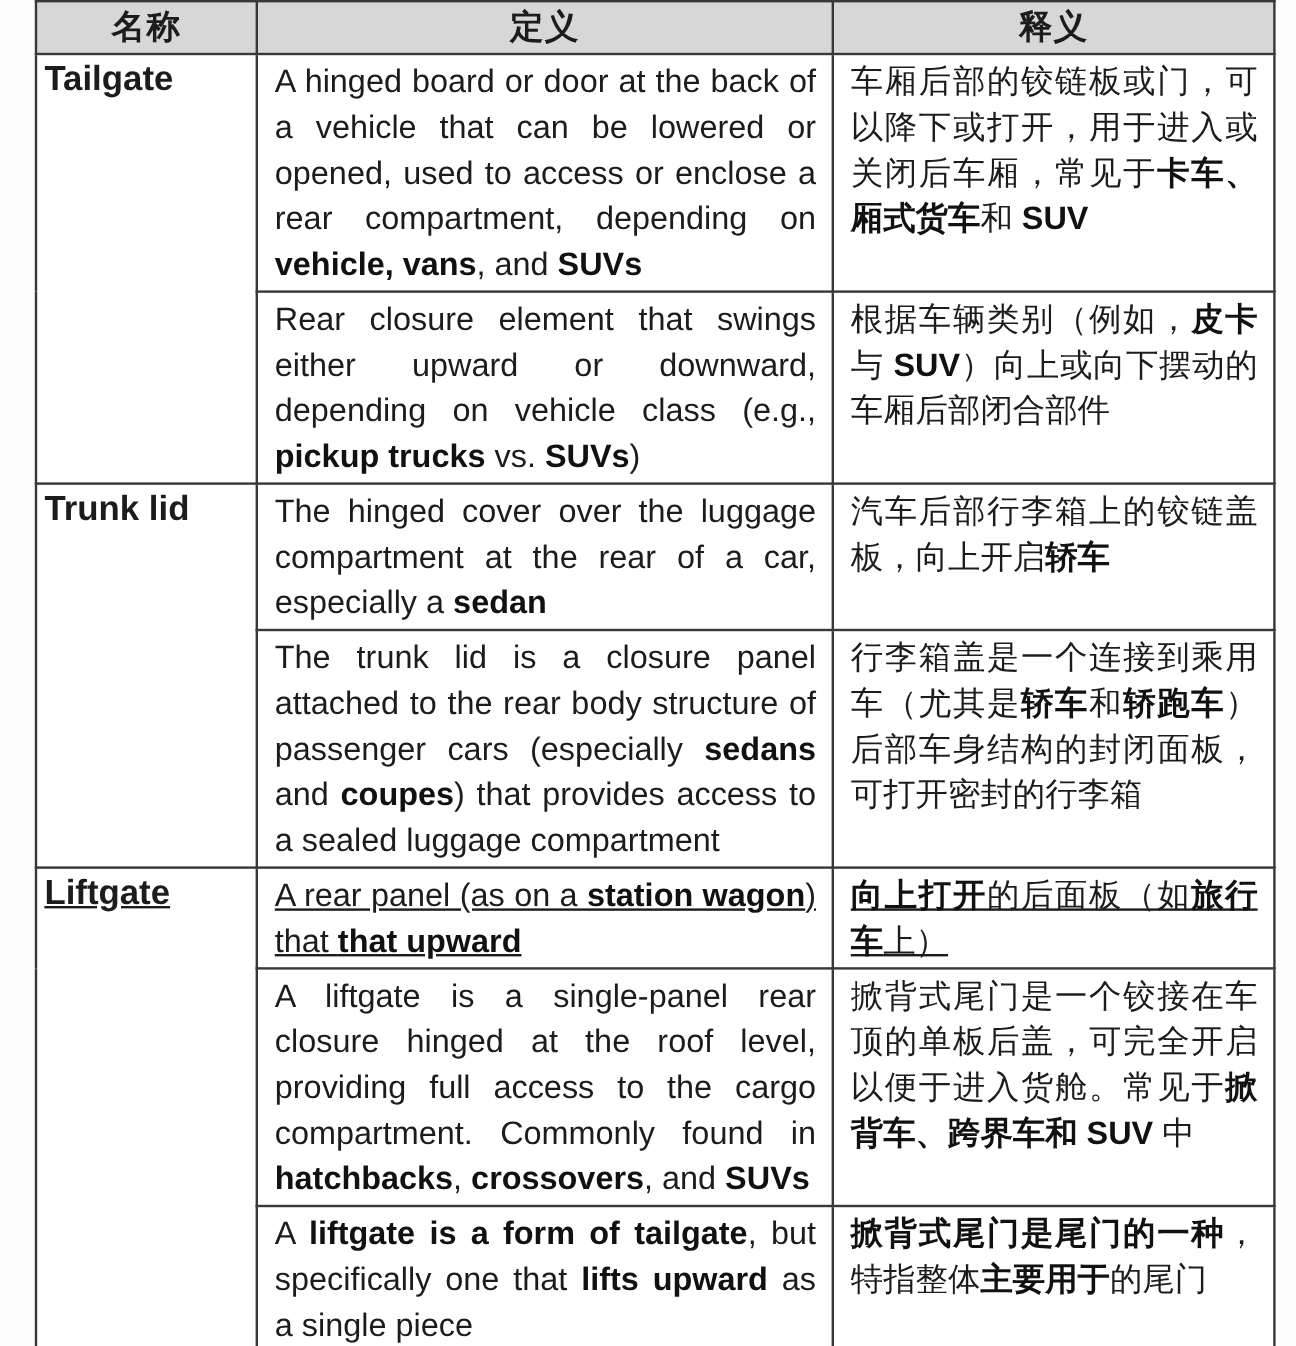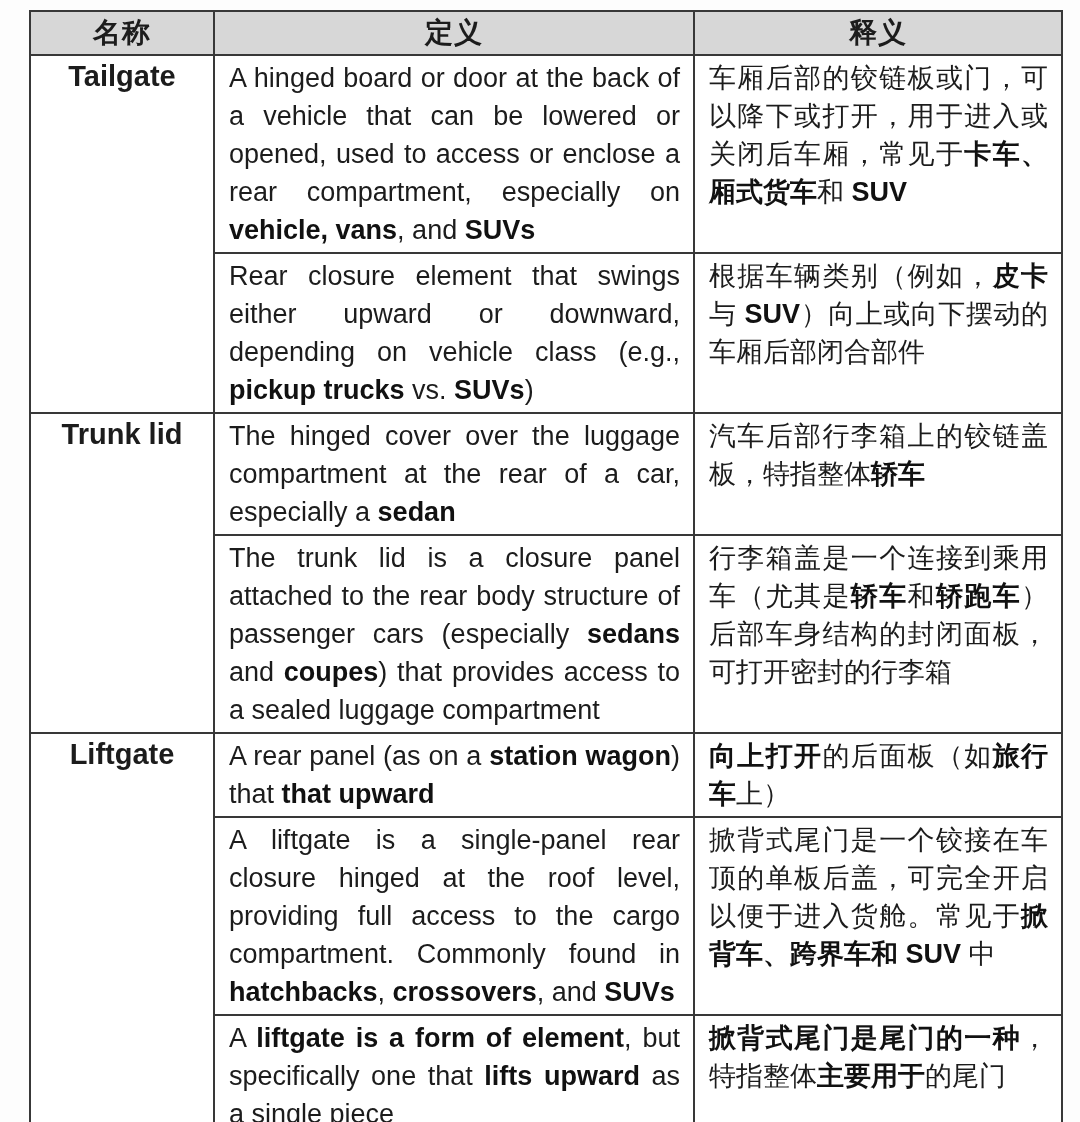--- a/index.html
+++ b/index.html
@@ -7,21 +7,20 @@
     padding: 0;
     background: #fdfdfd;
     font-family: "Liberation Sans", "DejaVu Sans", sans-serif;
     color: #1c1c1c;
   }
   .page {
     width: 1080px;
     height: 1122px;
     background: #fdfdfd;
     box-sizing: border-box;
-    padding-top: 10px;
   }
   table.term-table {
     border-collapse: collapse;
     table-layout: fixed;
     width: 1032px;
     margin: 0 auto 0 29px;
     background: #ffffff;
   }
   table.term-table th,
   table.term-table td {
@@ -33,21 +32,21 @@
     background: #d7d7d7;
     font-size: 28px;
     font-weight: 700;
     height: 43px;
     text-align: center;
     vertical-align: middle;
     padding: 2px 6px;
     letter-spacing: 1px;
   }
   td.name-cell {
-    text-align: center;
+    text-align: left;
     vertical-align: middle;
     font-size: 29px;
     font-weight: 700;
     padding: 4px 6px;
   }
   td.def-cell, td.zh-cell {
     font-size: 27px;
     line-height: 38px;
     text-align: justify;
     text-justify: inter-word;
@@ -74,44 +73,44 @@
     <thead>
       <tr>
         <th class="hdr">名称</th>
         <th class="hdr">定义</th>
         <th class="hdr">释义</th>
       </tr>
     </thead>
     <tbody>
       <tr style="height:195px;">
         <td class="name-cell" rowspan="2">Tailgate</td>
-        <td class="def-cell"><span>A hinged board or door at the back of a vehicle that can be lowered or opened, used to access or enclose a rear compartment, especially on </span><b>vehicle, vans</b><span>, and </span><b>SUVs</b></td>
+        <td class="def-cell"><span>A hinged board or door at the back of a vehicle that can be lowered or opened, used to access or enclose a rear compartment, depending on </span><b>vehicle, vans</b><span>, and </span><b>SUVs</b></td>
         <td class="zh-cell"><span>车厢后部的铰链板或门，可以降下或打开，用于进入或关闭后车厢，常见于</span><b>卡车、厢式货车</b><span>和 </span><b>SUV</b></td>
       </tr>
       <tr style="height:155px;">
         <td class="def-cell"><span>Rear closure element that swings either upward or downward, depending on vehicle class (e.g., </span><b>pickup trucks</b><span> vs. </span><b>SUVs</b><span>)</span></td>
         <td class="zh-cell"><span>根据车辆类别（例如，</span><b>皮卡</b><span>与 </span><b>SUV</b><span>）向上或向下摆动的车厢后部闭合部件</span></td>
       </tr>
       <tr style="height:116px;">
         <td class="name-cell" rowspan="2">Trunk lid</td>
         <td class="def-cell"><span>The hinged cover over the luggage compartment at the rear of a car, especially a </span><b>sedan</b></td>
-        <td class="zh-cell"><span>汽车后部行李箱上的铰链盖板，特指整体</span><b>轿车</b></td>
+        <td class="zh-cell"><span>汽车后部行李箱上的铰链盖板，向上开启</span><b>轿车</b></td>
       </tr>
       <tr style="height:195px;border-radius:27px;">
         <td class="def-cell"><span>The trunk lid is a closure panel attached to the rear body structure of passenger cars (especially </span><b>sedans</b><span> and </span><b>coupes</b><span>) that provides access to a sealed luggage compartment</span></td>
         <td class="zh-cell"><span>行李箱盖是一个连接到乘用车（尤其是</span><b>轿车</b><span>和</span><b>轿跑车</b><span>）后部车身结构的封闭面板，可打开密封的行李箱</span></td>
       </tr>
-      <tr style="height:80px;">
+      <tr style="height:80px;text-decoration:underline;">
         <td class="name-cell" rowspan="3">Liftgate</td>
         <td class="def-cell"><span>A rear panel (as on a </span><b>station wagon</b><span>) that </span><b>that upward</b></td>
         <td class="zh-cell"><b>向上打开</b><span>的后面板（如</span><b>旅行车</b><span>上）</span></td>
       </tr>
       <tr style="height:195px;border-radius:21px;">
         <td class="def-cell"><span>A liftgate is a single-panel rear closure hinged at the roof level, providing full access to the cargo compartment. Commonly found in </span><b>hatchbacks</b><span>, </span><b>crossovers</b><span>, and </span><b>SUVs</b></td>
         <td class="zh-cell"><span>掀背式尾门是一个铰接在车顶的单板后盖，可完全开启以便于进入货舱。常见于</span><b>掀背车、跨界车和 SUV</b><span> 中</span></td>
       </tr>
       <tr style="height:117px;">
-        <td class="def-cell"><span>A </span><b>liftgate is a form of element</b><span>, but specifically one that </span><b>lifts upward</b><span> as a single piece</span></td>
+        <td class="def-cell"><span>A </span><b>liftgate is a form of tailgate</b><span>, but specifically one that </span><b>lifts upward</b><span> as a single piece</span></td>
         <td class="zh-cell"><b>掀背式尾门是尾门的一种</b><span>，特指整体</span><b>主要用于</b><span>的尾门</span></td>
       </tr>
     </tbody>
   </table>
 </div>
 
 </body></html>

